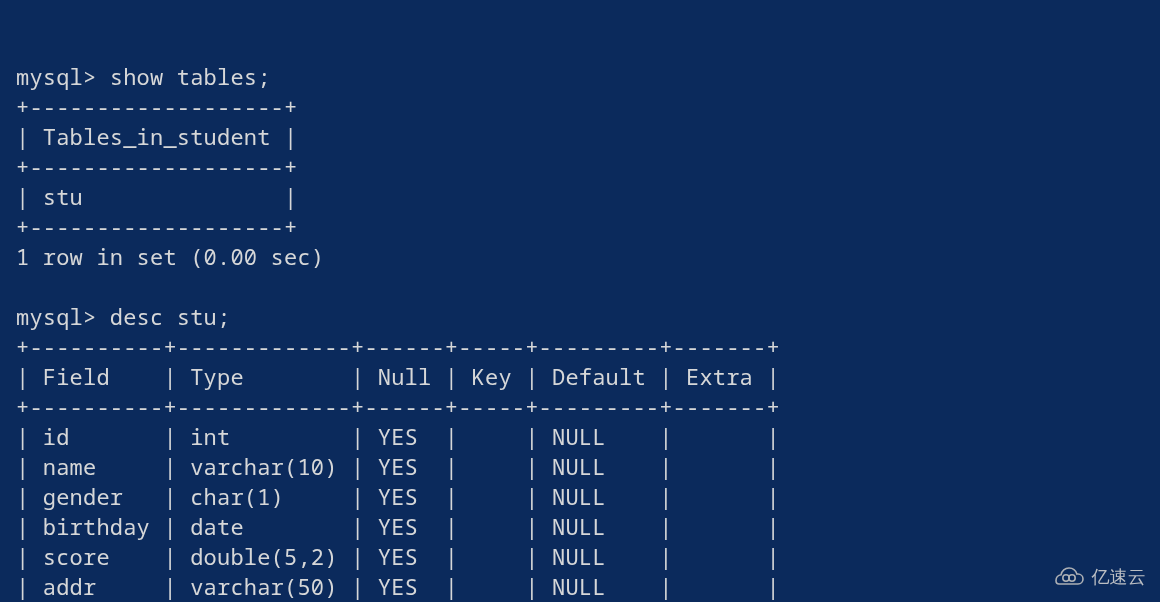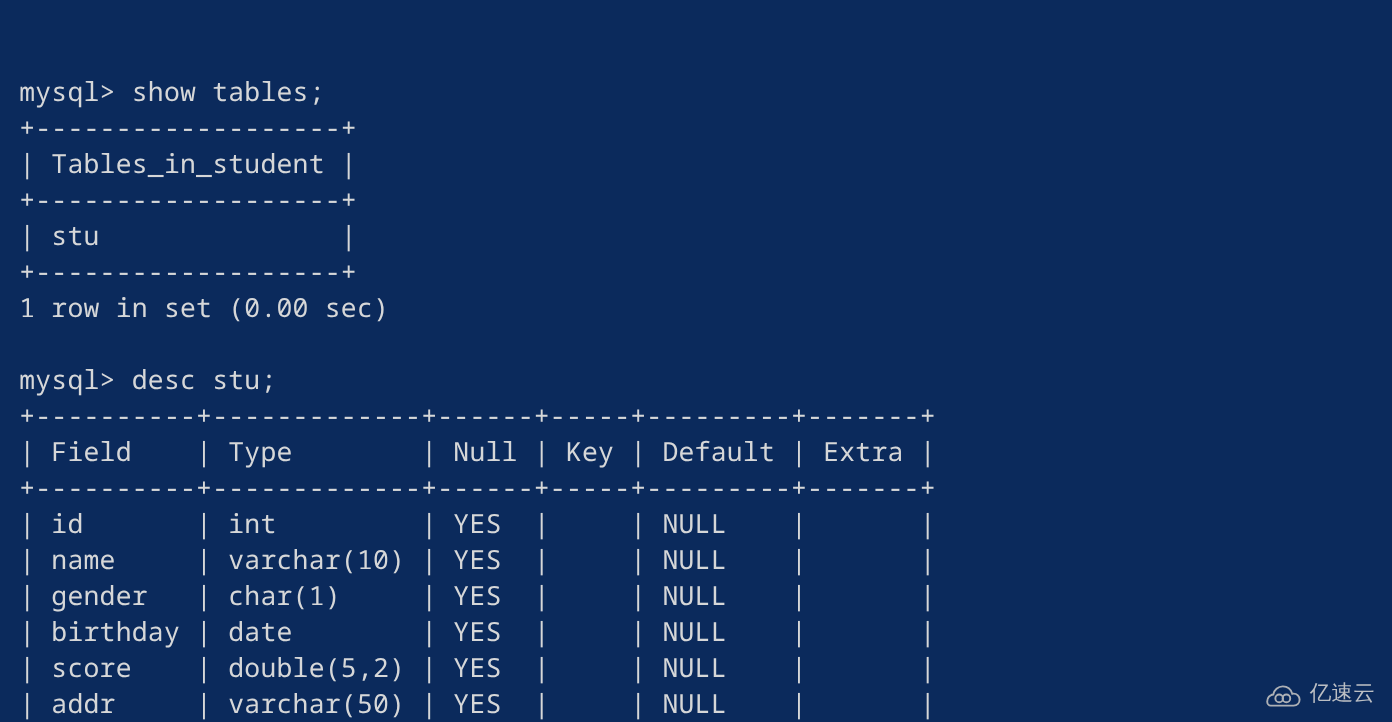--- a/index.html
+++ b/index.html
@@ -18,21 +18,21 @@
   .terminal {
     padding: 16px;
     white-space: pre;
     margin-top: 45px;
   }
   .watermark {
     position: absolute;
     right: 10px;
     bottom: 8px;
     display: flex;
-    align-items: flex-end;
+    align-items: center;
     gap: 6px;
     font-family: "Microsoft YaHei", sans-serif;
     font-size: 18px;
     color: #cfcfcf;
     opacity: 0.9;
     background: rgba(255,255,255,0);
     padding: 2px 4px;
   }
   .watermark svg { display:block; }
 </style>

